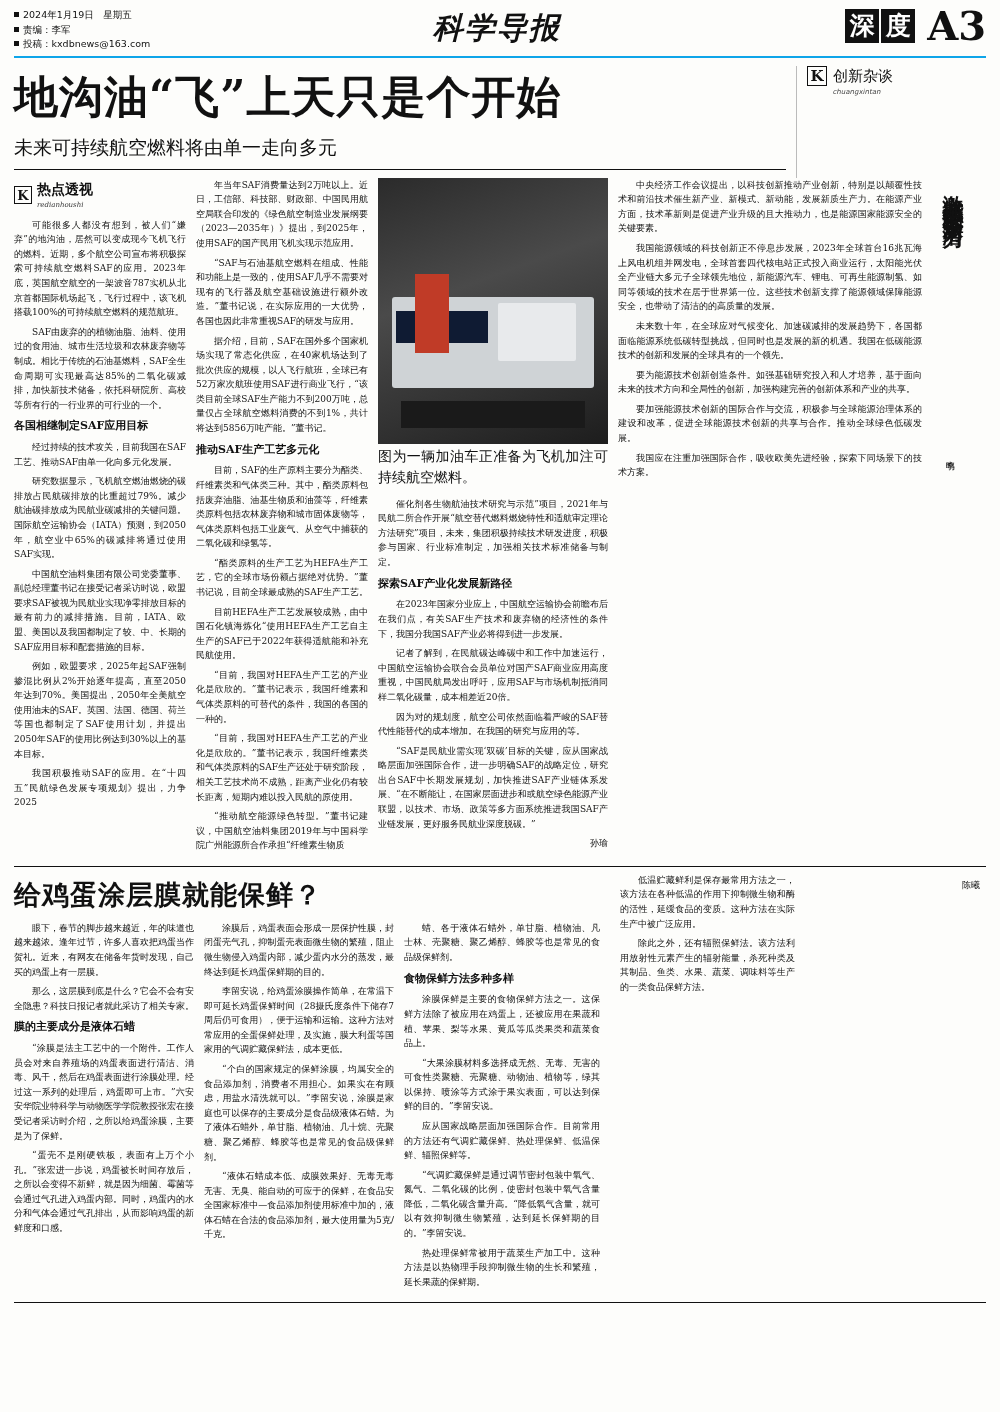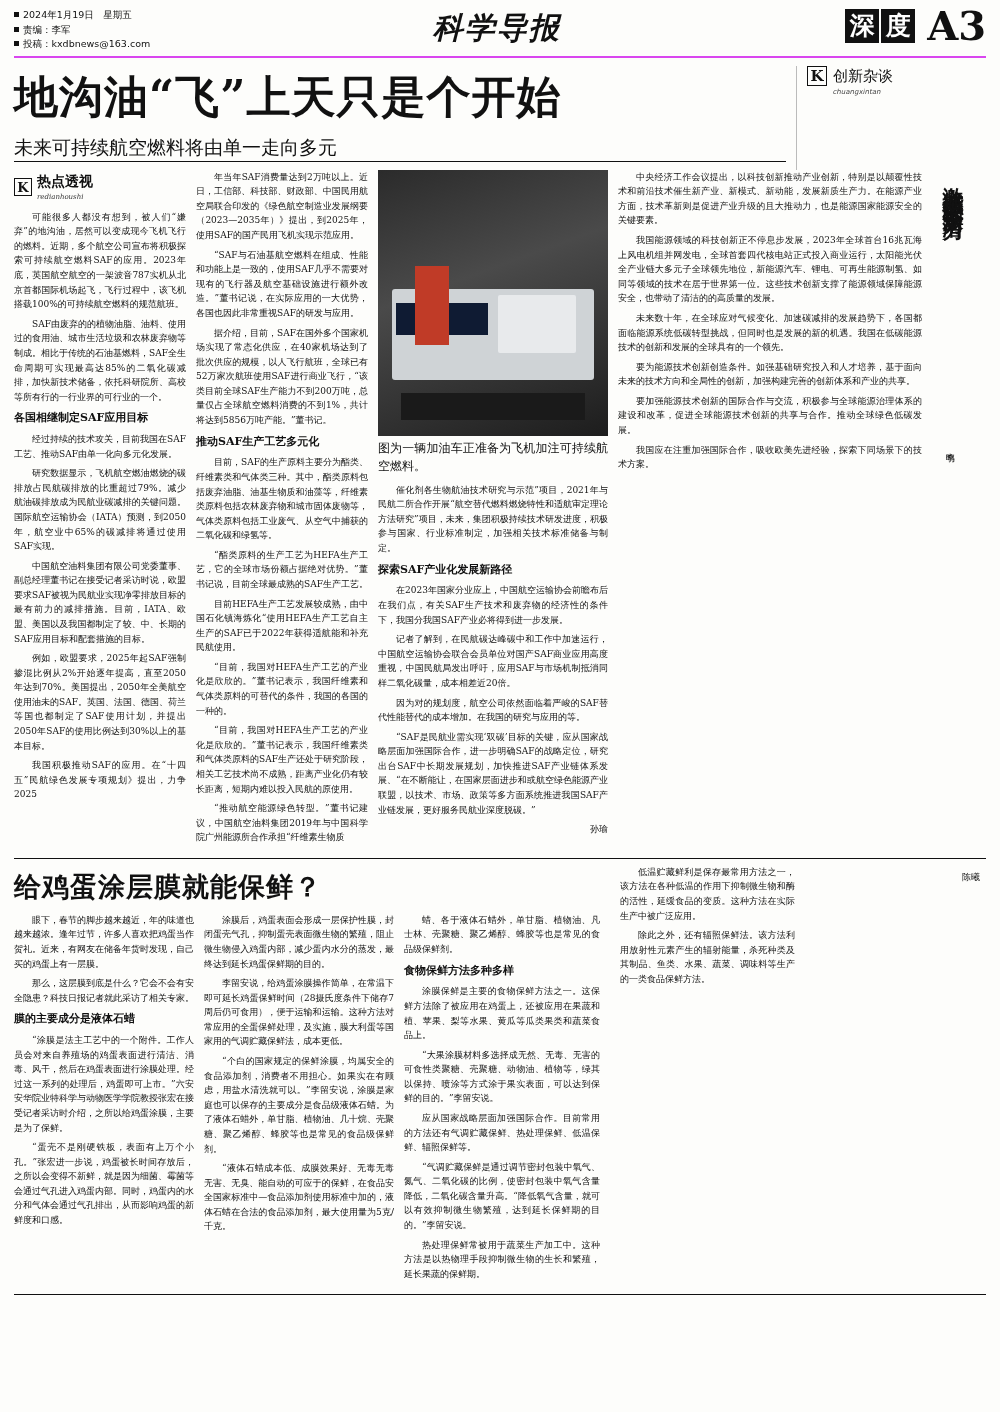--- a/index.html
+++ b/index.html
@@ -8,21 +8,21 @@
     width:1000px; height:1412px;
     background:#fdfdfb;
     font-family:"DejaVu Sans","Liberation Sans",sans-serif;
     color:#111;
     position:relative;
     overflow:hidden;
   }
   .page { width:1000px; height:1412px; padding:6px 14px 8px 14px; position:relative; }
 
   
-  .masthead { display:flex; align-items:flex-start; justify-content:space-between; border-bottom:2px solid #d946ef; padding-bottom:4px; }
+  .masthead { display:flex; align-items:flex-start; justify-content:space-between; border-bottom:2px solid #0ea5e9; padding-bottom:4px; }
   .mast-left { font-size:9.5px; line-height:1.55; padding-top:2px; }
   .mast-left div { white-space:nowrap; }
   .sq { display:inline-block; width:5px; height:5px; background:#111; margin-right:4px; vertical-align:1px; }
   .mast-center { text-align:center; flex:1; padding-top:2px;}
   .logo-cn {
     font-family:"DejaVu Serif","Liberation Serif",serif;
     font-size:30px; font-weight:bold; letter-spacing:2px;
     font-style:italic;
   }
   .mast-right { display:flex; align-items:center; gap:6px; padding-top:0px;}
@@ -37,21 +37,21 @@
 
   
   .headline-row { display:flex; margin-top:8px; }
   .headline-main { flex:1; padding-right:10px; }
   h1.head {
     font-family:"DejaVu Serif","Liberation Serif",serif;
     font-size:44px; font-weight:bold; margin:6px 0 12px 0; letter-spacing:1px; line-height:1.15;
   }
   .subhead {
     font-family:"DejaVu Serif","Liberation Serif",serif;
-    font-size:19px; margin:0 0 8px 0; 
+    font-size:19px; margin:0 0 8px 0; padding-bottom:8px;
     border-bottom:1.5px solid #111;
   }
   .sidehead { width:190px; border-left:1px solid #bbb; padding-left:10px; }
   .badge-row { display:flex; align-items:center; gap:6px; margin-bottom:6px; }
   .kbox { border:1.5px solid #111; font-family:"DejaVu Serif",serif; font-weight:bold; font-size:15px; width:20px; height:20px; text-align:center; line-height:19px; }
   .badge-cn { font-family:"DejaVu Serif",serif; font-size:15px; }
   .vertical-title {
     writing-mode:vertical-rl; text-orientation:upright;
     font-family:"DejaVu Serif","Liberation Serif",serif;
     font-weight:bold; font-size:21px; letter-spacing:3px;
@@ -65,21 +65,21 @@
   .sec-title { font-weight:bold; font-size:11px; text-indent:0 !important; margin:6px 0 4px 0; }
   .kicker { display:flex; align-items:center; gap:5px; margin-bottom:6px;}
   .kicker .kbox { width:18px; height:18px; line-height:17px; font-size:13px;}
   .kicker .lbl { font-family:"DejaVu Serif",serif; font-size:14px; font-weight:bold;}
   .kicker .pin { font-size:7px; font-style:italic; color:#333; }
 
   .photo {
     background:linear-gradient(160deg,#2b2b2b 0%,#4a4a4a 40%,#1d1d1d 100%);
     position:relative; overflow:hidden;
   }
-  .cap { font-size:12px; line-height:1.5; margin-top:3px; font-family:Liberation Sans, sans-serif; }
+  .cap { font-size:14px; line-height:1.5; margin-top:3px; font-family:Liberation Mono, monospace; }
 
   .rule-h { border-top:1.5px solid #111; margin:8px 0 6px 0; }
 
   h2.sub-head {
     font-family:"DejaVu Serif","Liberation Serif",serif;
     font-size:27px; font-weight:bold; margin:4px 0 8px 0; letter-spacing:1px;
   }
   .byline { text-align:right; font-size:9px; font-family:"DejaVu Serif",serif; }
 </style>
 </head>

